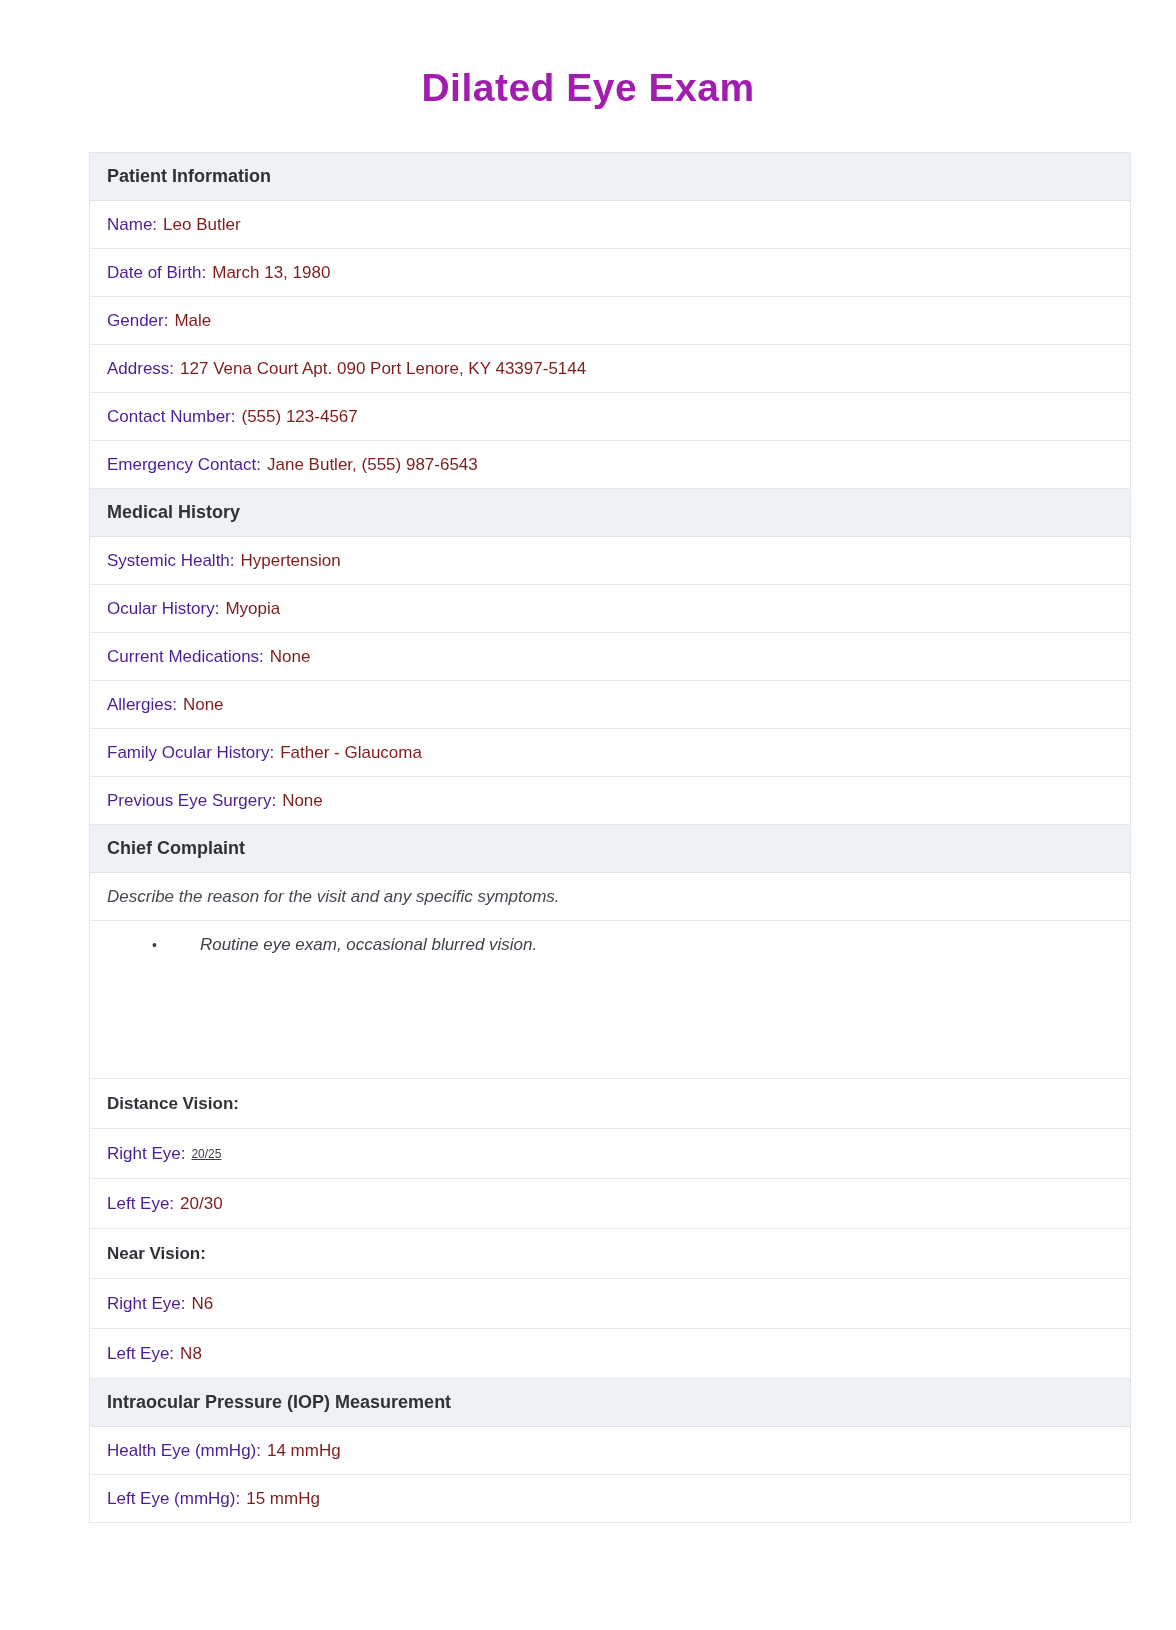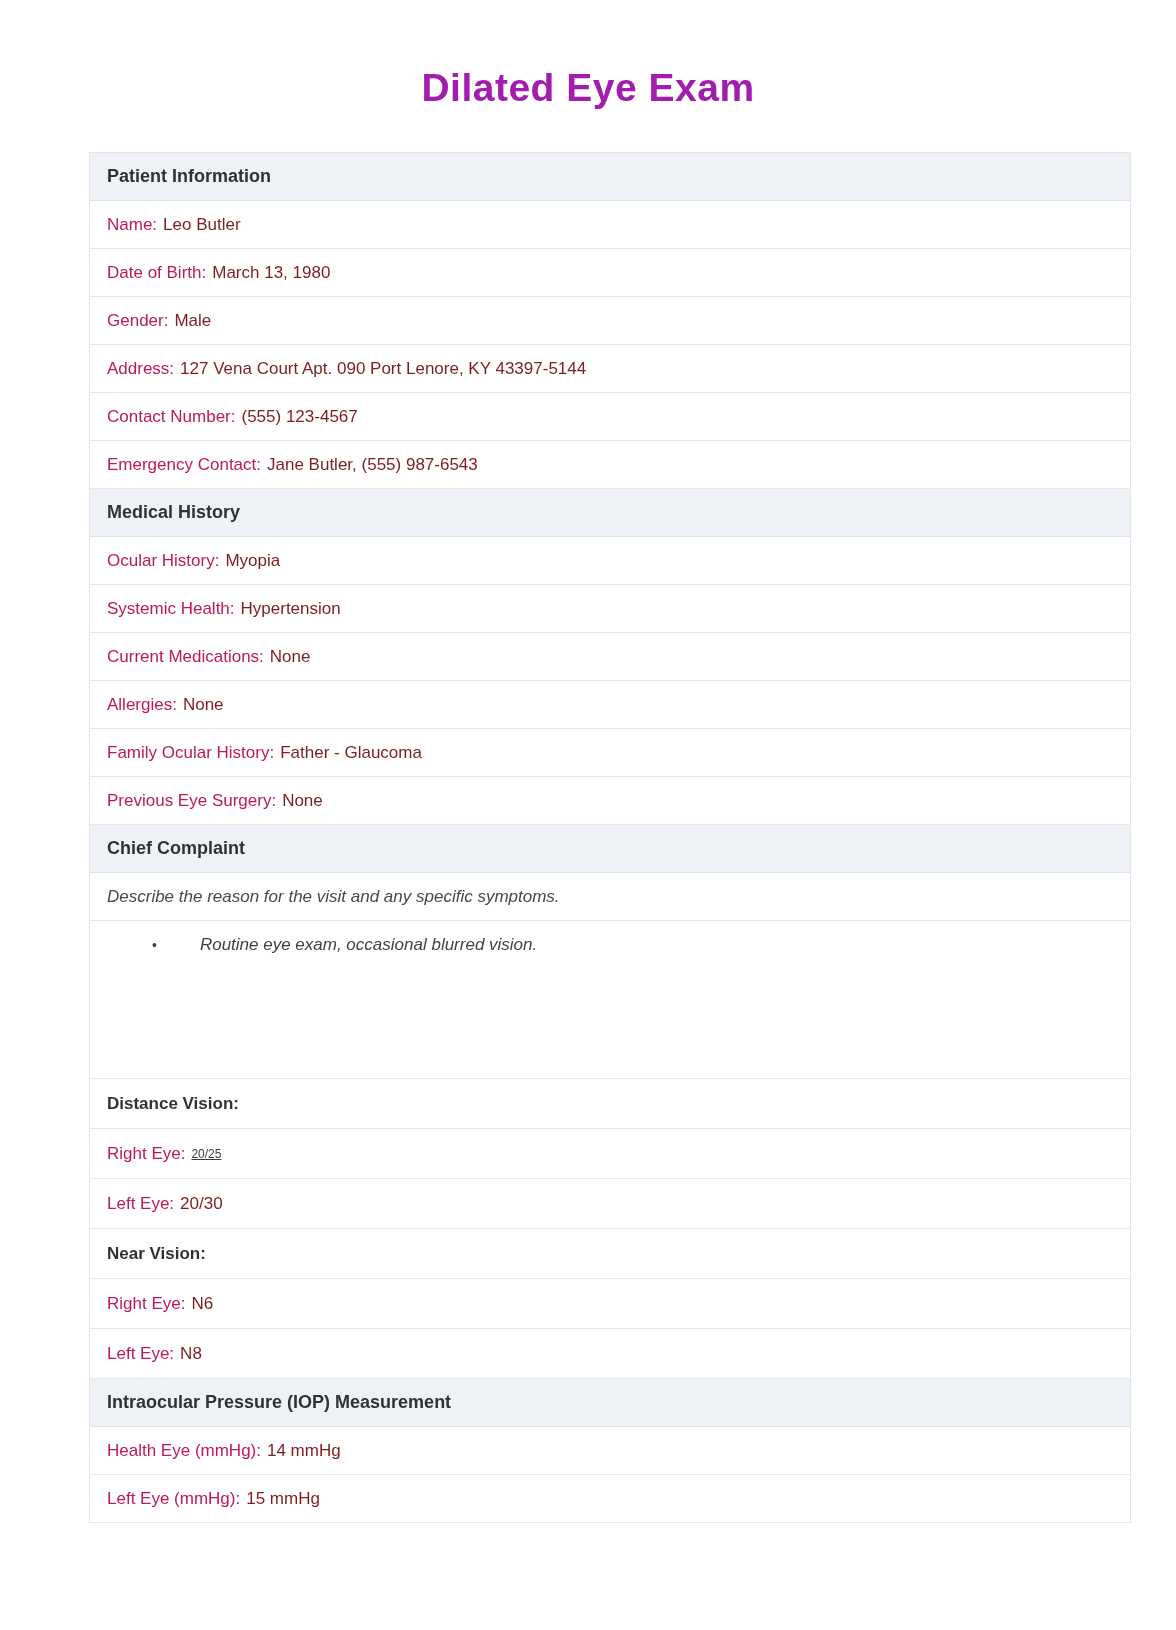--- a/index.html
+++ b/index.html
@@ -45,21 +45,21 @@
   .row {
     height: 48px;
     display: flex;
     align-items: center;
     padding-left: 17px;
     font-size: 17px;
     color: #3d4349;
     border-bottom: 1px solid #e6e9ec;
     background: #ffffff;
   }
-  .row .label { color: #be185d; }
+  .row .label { color: #4c1d95; }
   .row .value { margin-left: 6px; color: #7f1d1d; }
 
   .row.acuity { height: 50px; align-items: center; }
 
   .row.subhead { font-weight: bold; color: #2f3338; }
 
   .row.italic-note { font-style: italic; color: #43494f; }
 
   .row.bullet-row {
     height: 158px;
@@ -121,26 +121,26 @@
     <span class="label">Contact Number:</span>
     <span class="value">(555) 123-4567</span>
   </div>
   <div class="row">
     <span class="label">Emergency Contact:</span>
     <span class="value">Jane Butler, (555) 987-6543</span>
   </div>
 
   <div class="section-band">Medical History</div>
   <div class="row">
+    <span class="label">Systemic Health:</span>
+    <span class="value">Hypertension</span>
+  </div>
+  <div class="row">
     <span class="label">Ocular History:</span>
     <span class="value">Myopia</span>
-  </div>
-  <div class="row">
-    <span class="label">Systemic Health:</span>
-    <span class="value">Hypertension</span>
   </div>
   <div class="row">
     <span class="label">Current Medications:</span>
     <span class="value">None</span>
   </div>
   <div class="row">
     <span class="label">Allergies:</span>
     <span class="value">None</span>
   </div>
   <div class="row">

